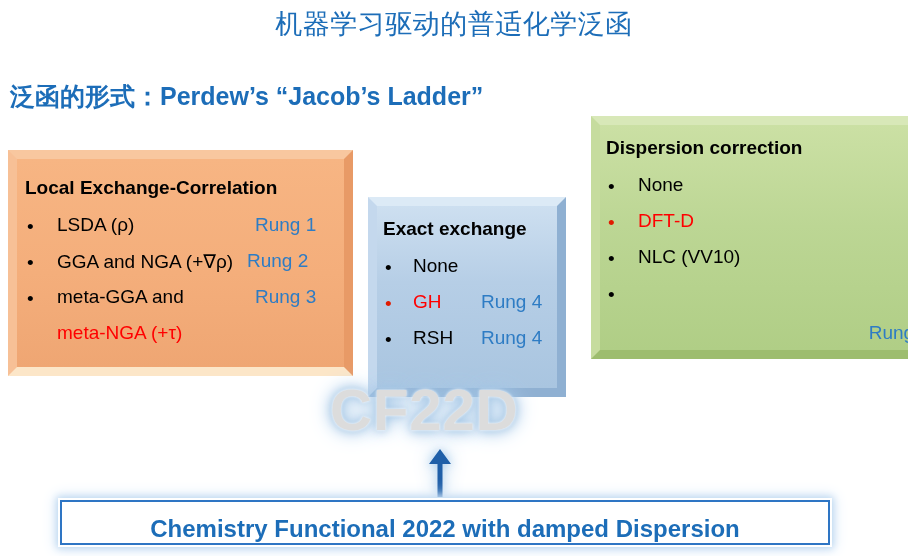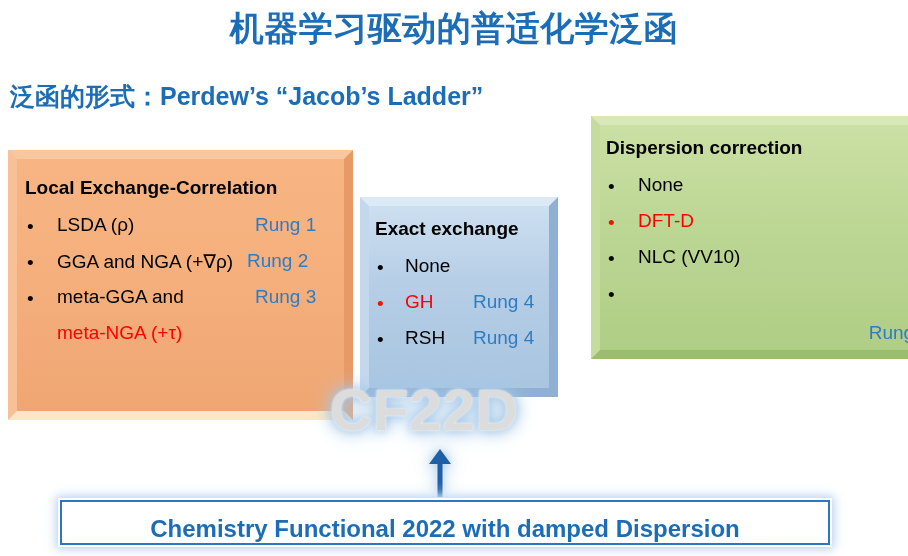--- a/index.html
+++ b/index.html
@@ -16,22 +16,22 @@
     -webkit-font-smoothing: antialiased;
   }
 
   
   #main-title {
     position: absolute;
     left: 0;
     top: 8px;
     width: 908px;
     text-align: center;
-    font-size: 34px;
-    font-weight: bold;
+    font-size: 27px;
+    font-weight: normal;
     color: #1C6DB8;
     letter-spacing: 0.5px;
     line-height: 1.2;
   }
   #subtitle {
     position: absolute;
     left: 10px;
     top: 80px;
     font-size: 25px;
     font-weight: bold;
@@ -88,32 +88,32 @@
     white-space: nowrap;
   }
   .red { color: #FF0000; }
   .redbullet { color: #E01B00; }
 
   
   #panel-local {
     left: 8px;
     top: 150px;
     width: 345px;
-    height: 270px;
+    height: 226px;
     background: linear-gradient(180deg, #F7B583 0%, #F4AE7B 55%, #EFA673 100%);
     border-color: #F9C79F #EFA271 #FBE3C2 #F8C69D;
     border-top-color: #F8C79F;
     border-left-color: #F7C096;
     border-right-color: #E89A66;
     border-bottom-color: #FCE6C8;
   }
 
   
   #panel-exact {
-    left: 360px;
+    left: 368px;
     top: 197px;
     width: 198px;
     height: 200px;
     background: linear-gradient(180deg, #CDDFF0 0%, #B6CEE6 42%, #A9C5E0 100%);
     border-top-color: #DCEAF6;
     border-left-color: #C4D8ED;
     border-right-color: #8FB0D2;
     border-bottom-color: #8FB0D2;
     text-align: center;
   }

